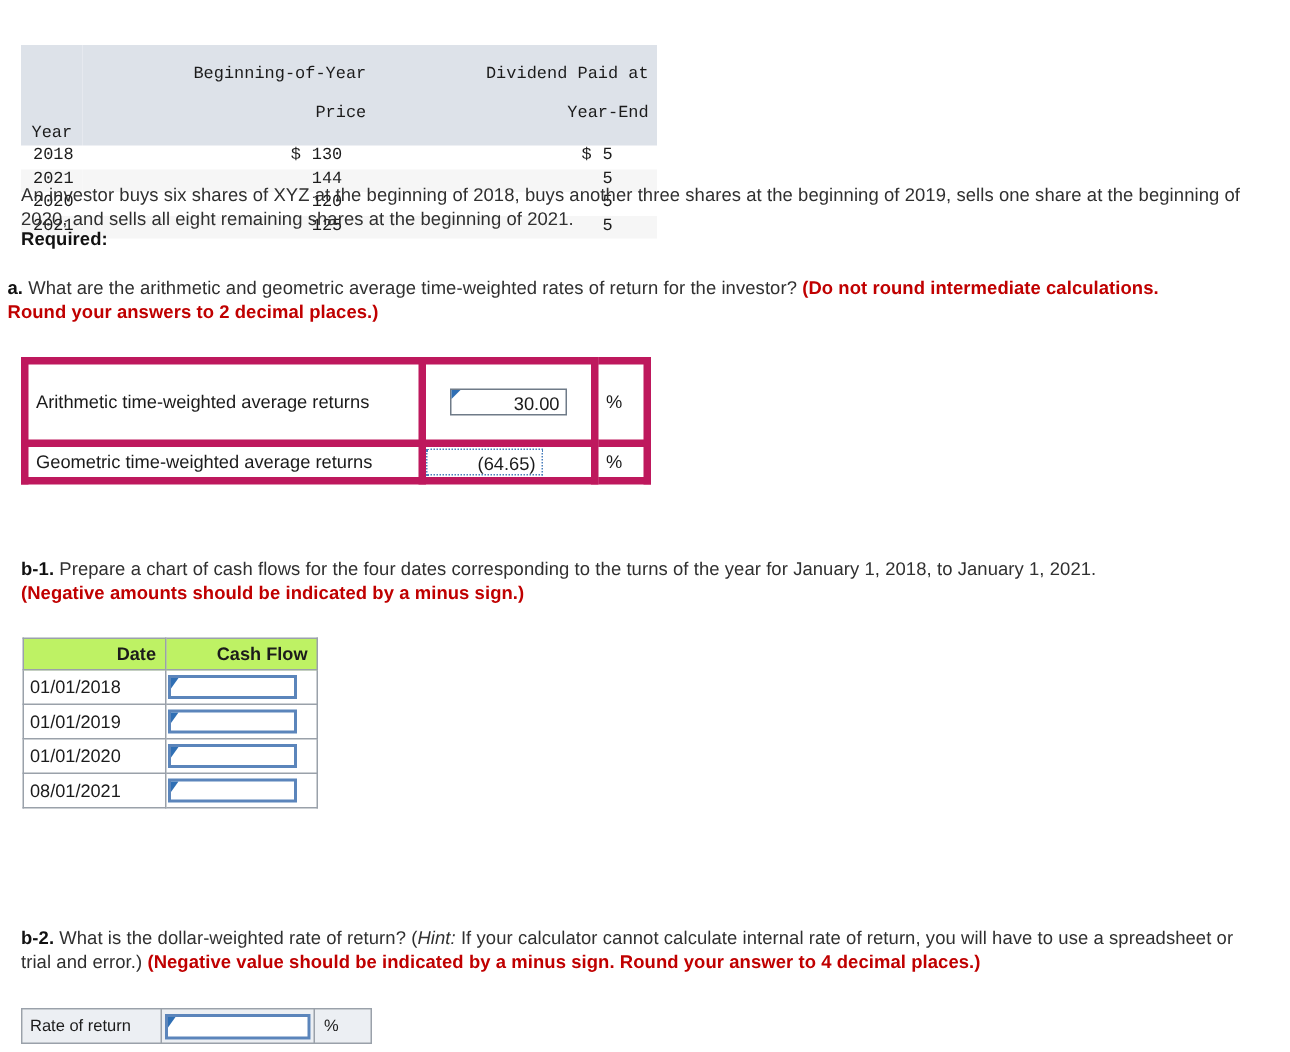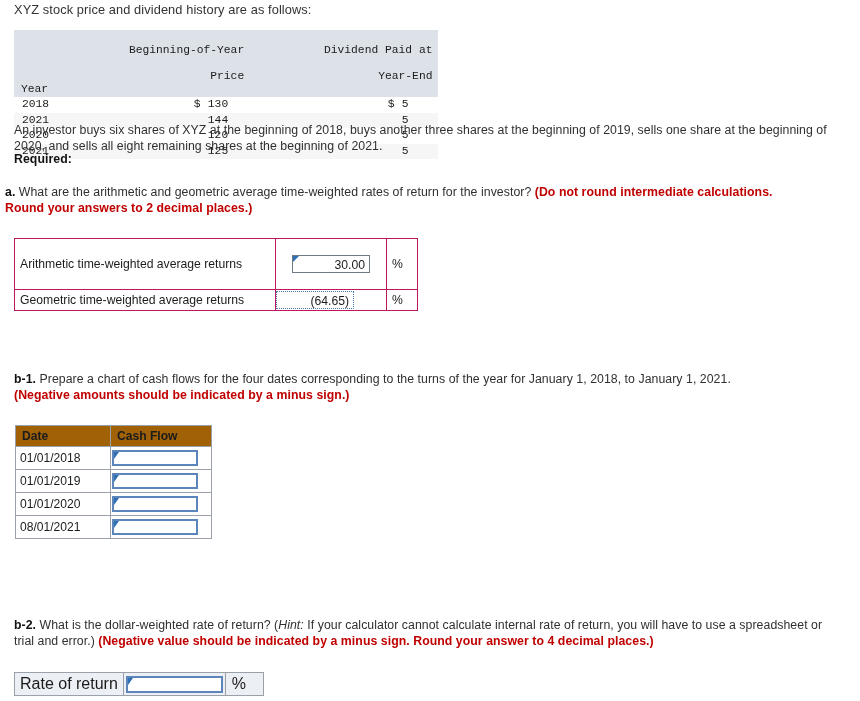--- a/index.html
+++ b/index.html
@@ -74,21 +74,21 @@
   
   .ans-table {
     position: absolute;
     left: 14px;
     top: 238px;
     border-collapse: collapse;
     font-size: 12.2px;
     color: #1b1b1b;
   }
   .ans-table td {
-    border: 1px solid #be185d;
+    border: 5px solid #be185d;
     height: 18px;
     padding: 1px 5px;
     background: #ffffff;
     white-space: nowrap;
   }
   .ans-table td.lbl { width: 250px; padding-left: 5px; }
   .ans-table td.pct { width: 20px; text-align: left; padding-left: 5px; }
 
   
   .cellbox {
@@ -118,25 +118,25 @@
   
   .cf-table {
     position: absolute;
     left: 15px;
     top: 425px;
     border-collapse: collapse;
     font-size: 12.1px;
     color: #1b1b1b;
   }
   .cf-table th {
-    background: #a16207;
+    background: #bef264;
     border: 1px solid #9aa1aa;
     font-weight: bold;
     font-size: 12.1px;
-    text-align: left;
+    text-align: right;
     padding: 2px 6px;
     height: 16px;
     color: #1b1b1b;
   }
   .cf-table th.date-h { width: 82px; }
   .cf-table th.cf-h { width: 88px; }
   .cf-table td {
     border: 1px solid #9aa1aa;
     padding: 2px 4px;
     height: 18px;
@@ -153,41 +153,40 @@
     border: 2px solid #5b85bb;
     background: #ffffff;
   }
 
   
   .ror-table {
     position: absolute;
     left: 14px;
     top: 672px;
     border-collapse: collapse;
-    font-size: 16px;
+    font-size: 11px;
     color: #1b1b1b;
   }
   .ror-table td {
     border: 1px solid #9aa1aa;
     height: 20px;
     padding: 1px 5px;
     background: #eceff3;
     white-space: nowrap;
   }
   .ror-table td.lbl { width: 82px; }
   .ror-table td.inp { padding: 1px 2px; background: #eceff3; }
   .ror-table td.pct { width: 26px; text-align: left; padding-left: 6px; background: #eceff3; }
   .inputbox.wide { width: 97px; height: 17px; }
 </style>
 </head>
 <body>
 
 <div class="page">
 
-  <div class="intro">XYZ stock price and dividend history are as follows:</div>
 
   <table class="data-table">
     <thead>
       <tr>
         <th class="year-h"><span>Year</span></th>
         <th>
           <span>Beginning-of-Year</span><br>
           <span>Price</span>
         </th>
         <th>

